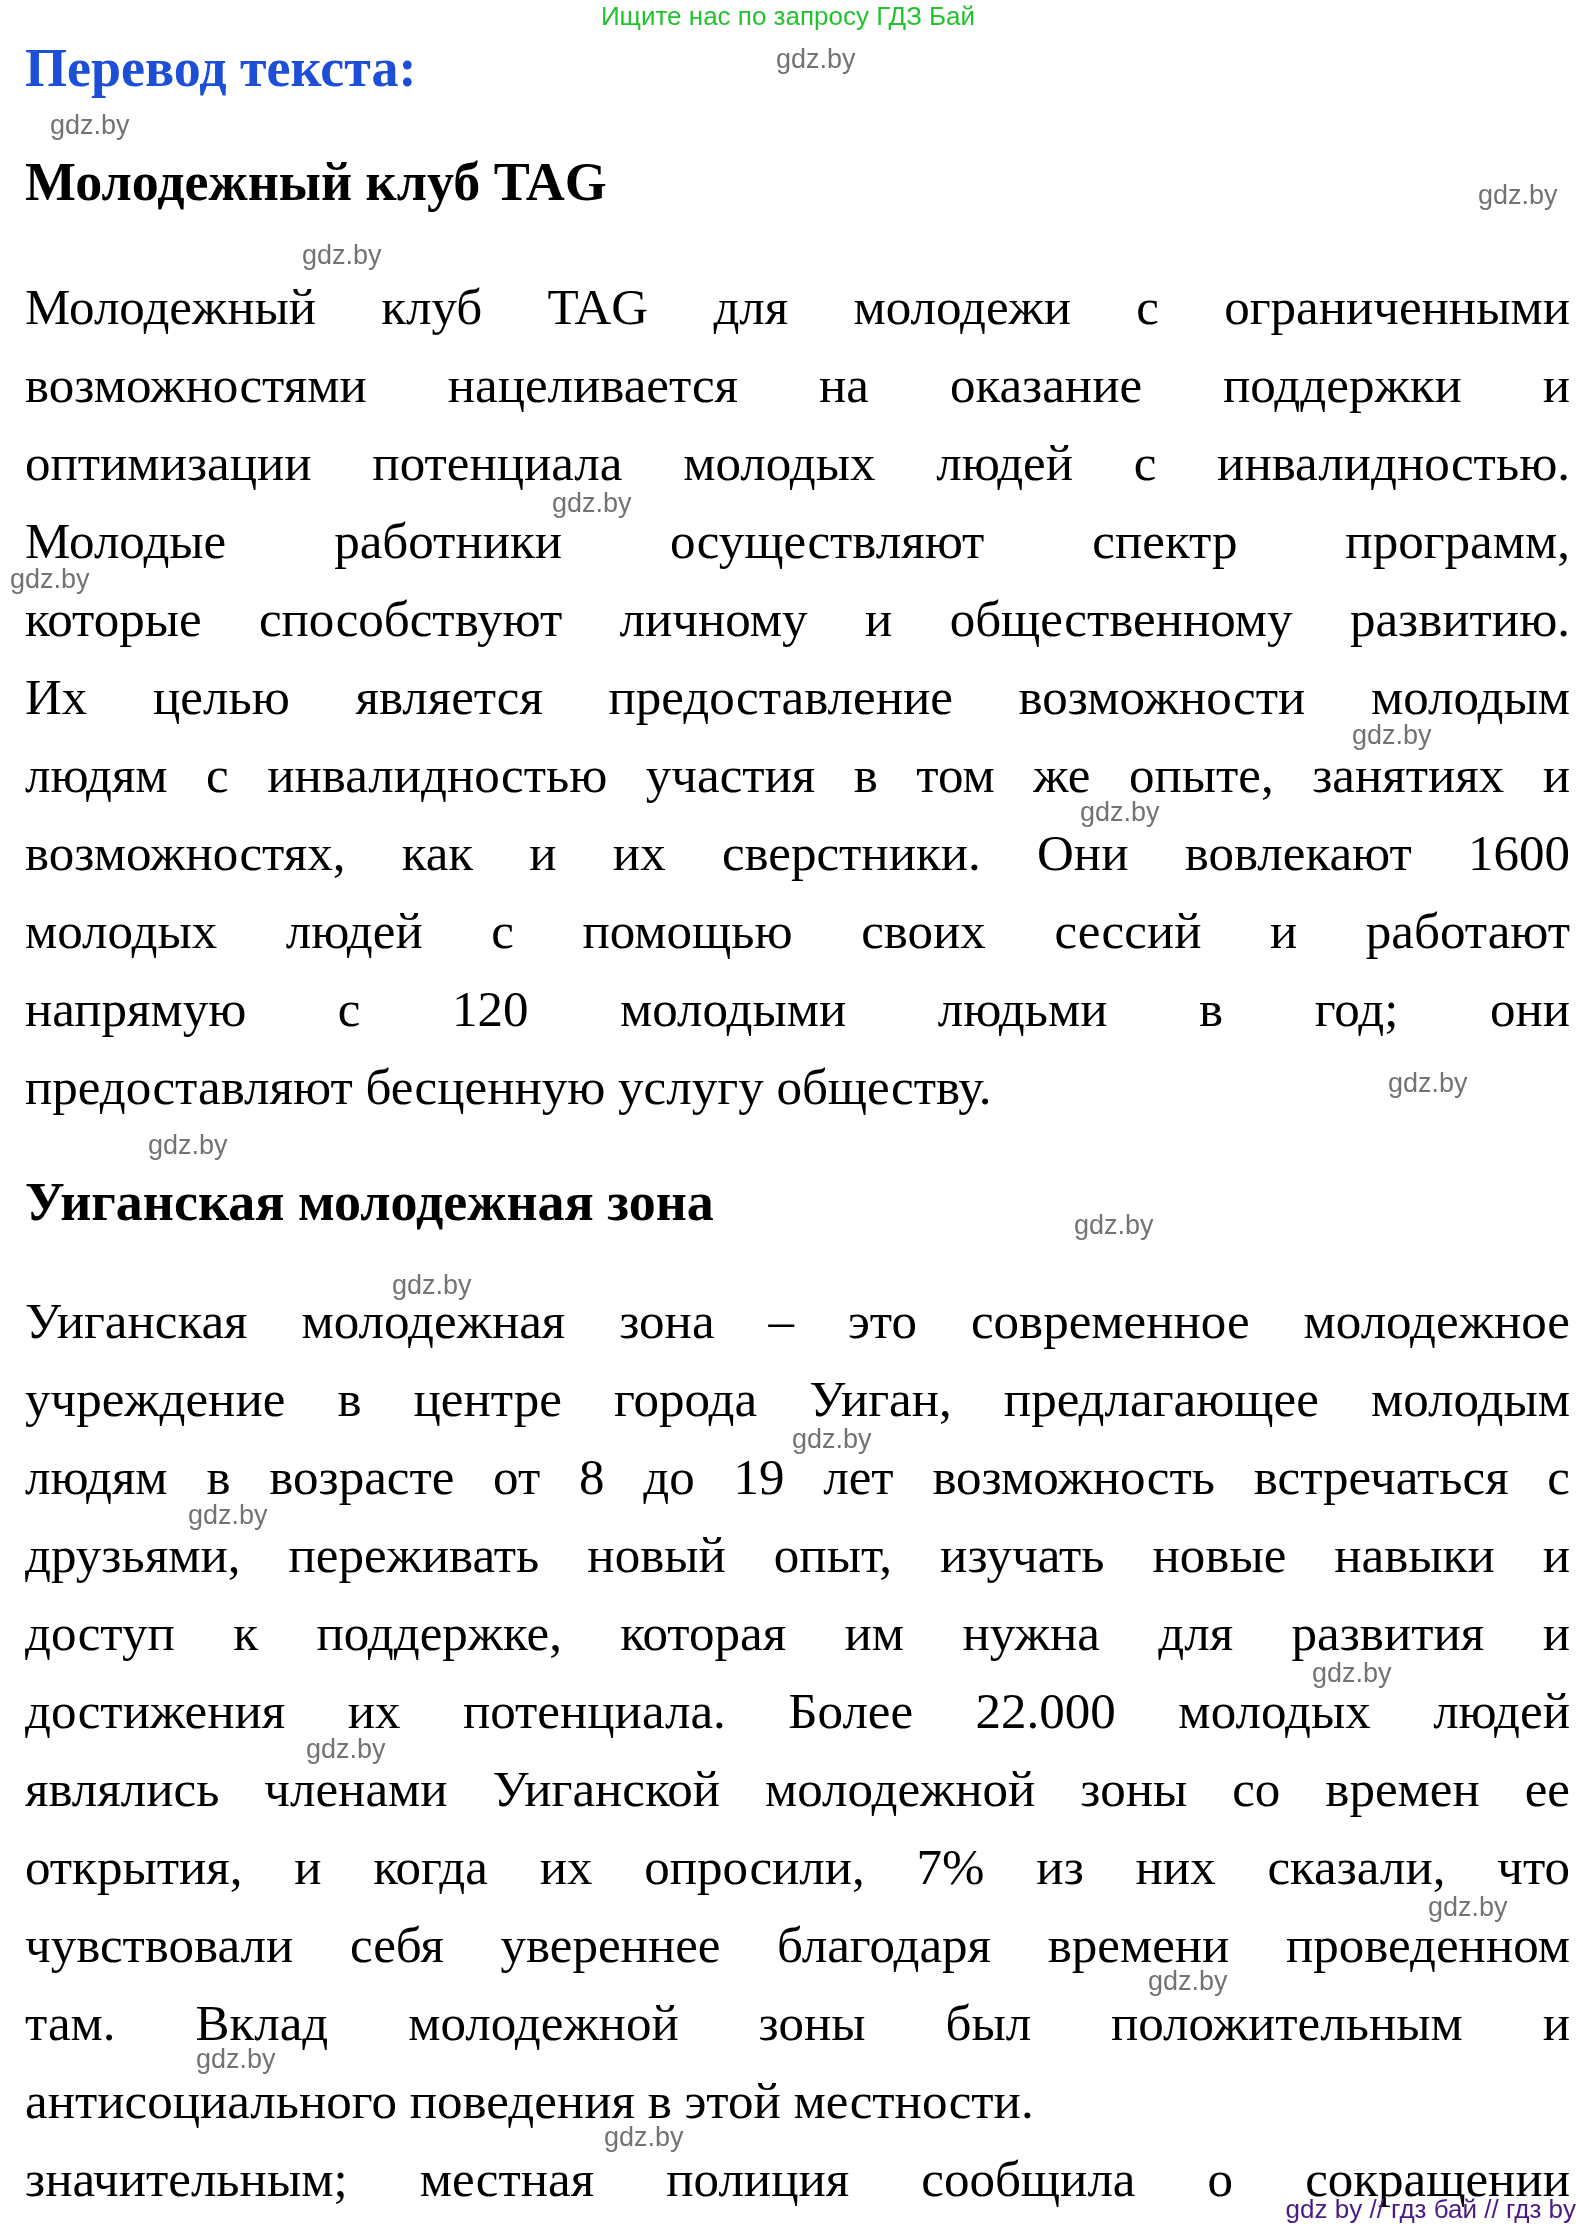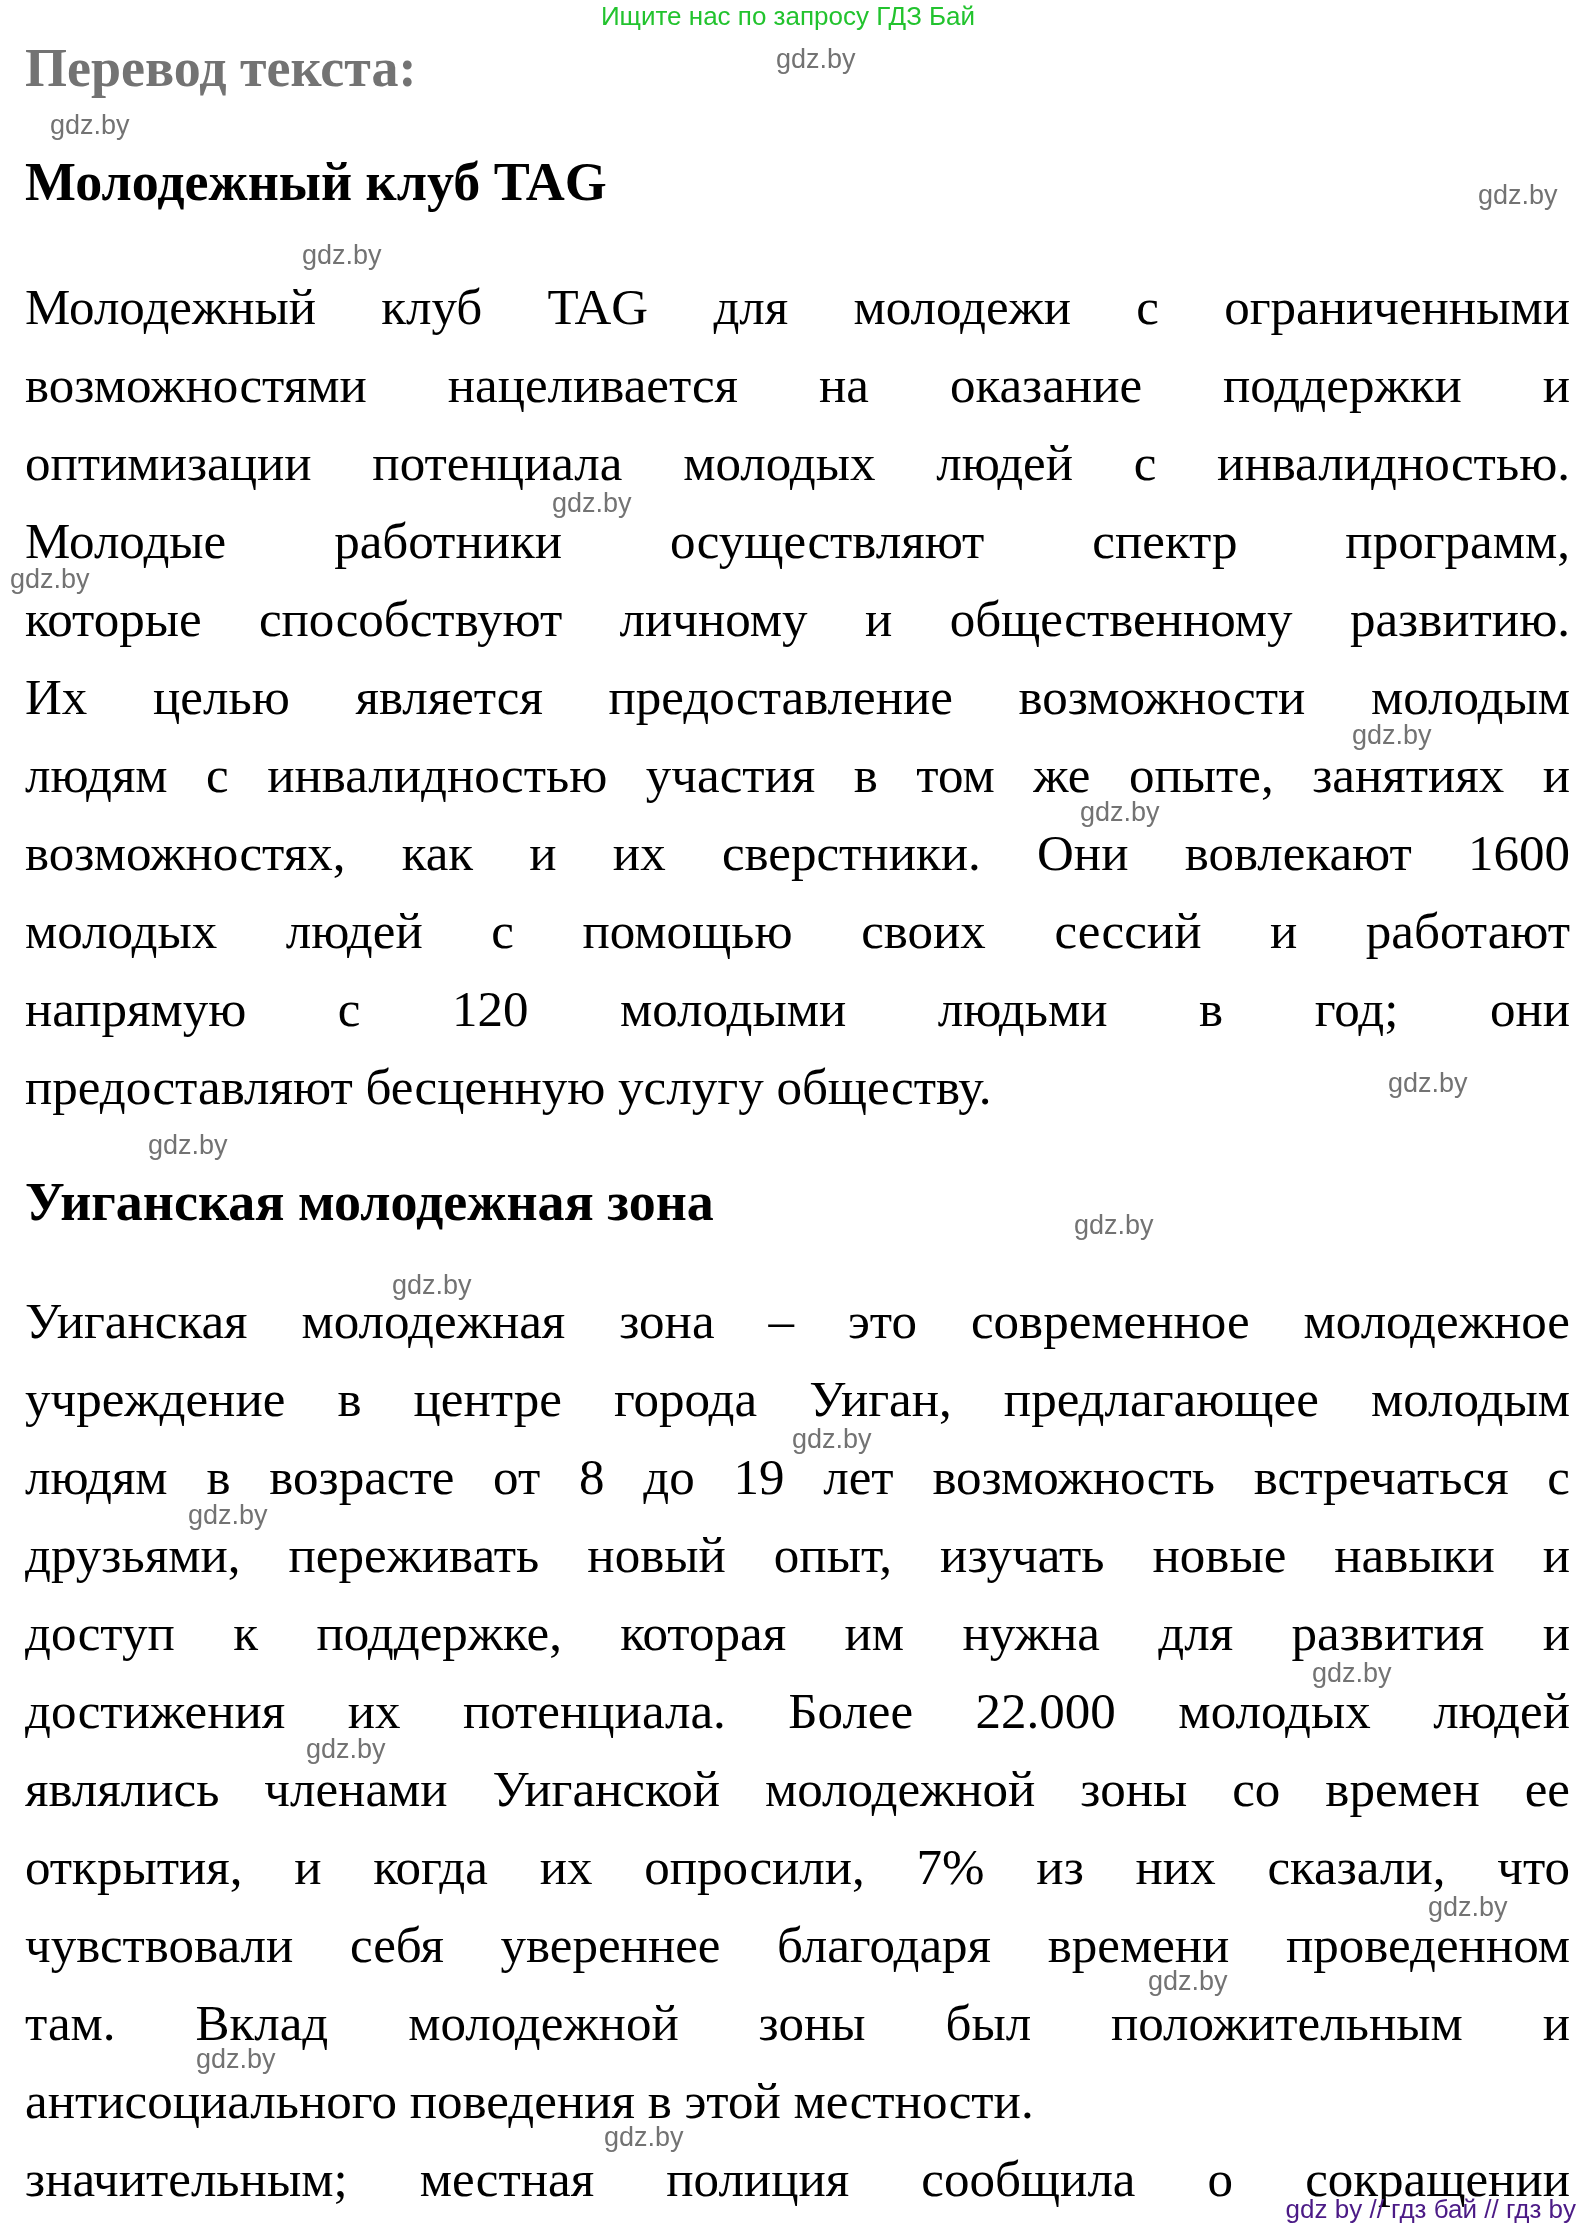--- a/index.html
+++ b/index.html
@@ -6,21 +6,21 @@
   body { width: 1576px; height: 2226px; position: relative; overflow: hidden; }
   .page { position: absolute; left: 0; top: 0; width: 1576px; height: 2226px; padding-left: 12px; }
   .top-banner {
     position: absolute; top: 0; left: 0; width: 1576px; height: 32px;
     text-align: center; font-family: "Liberation Sans", sans-serif;
     font-size: 26px; line-height: 32px; color: #22c32e;
   }
   .h1 {
     position: absolute; left: 25px; top: 36px;
     font-family: "Liberation Serif", serif; font-weight: bold;
-    font-size: 54px; line-height: 64px; color: #737373; margin: 0;
+    font-size: 54px; line-height: 64px; color: #1d4ed8; margin: 0;
   }
   .h2 {
     position: absolute; left: 25px;
     font-family: "Liberation Serif", serif; font-weight: bold;
     font-size: 54px; line-height: 64px; color: #000; margin: 0;
   }
   .para {
     position: absolute; left: 25px; width: 1545px;
     font-family: "Liberation Serif", serif; font-size: 51px;
     line-height: 78px; color: #000; margin: 0;

